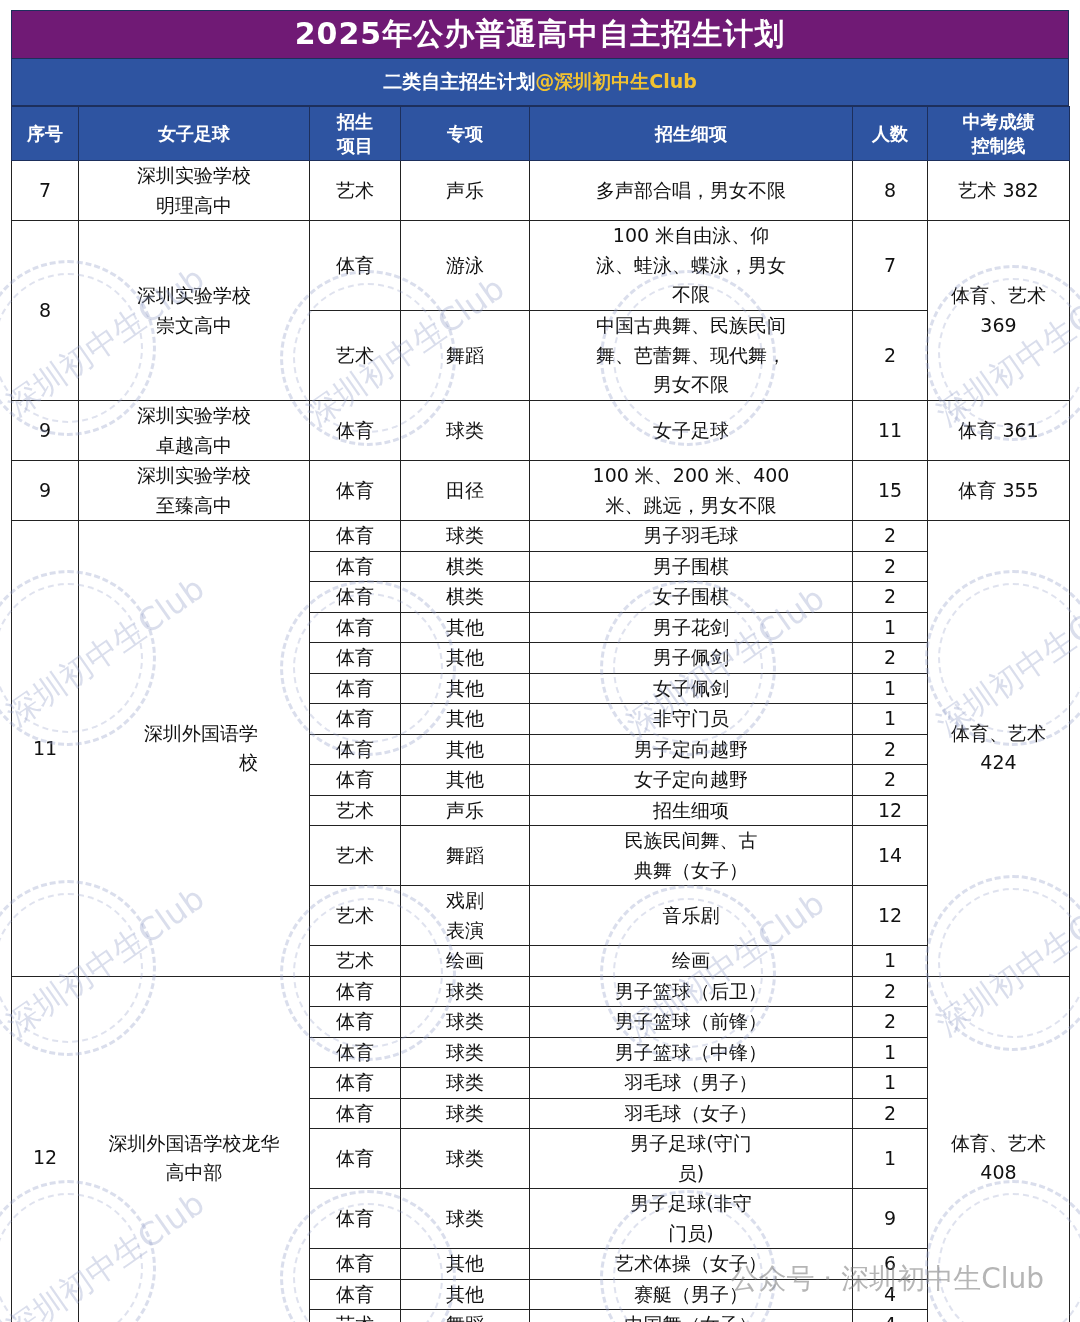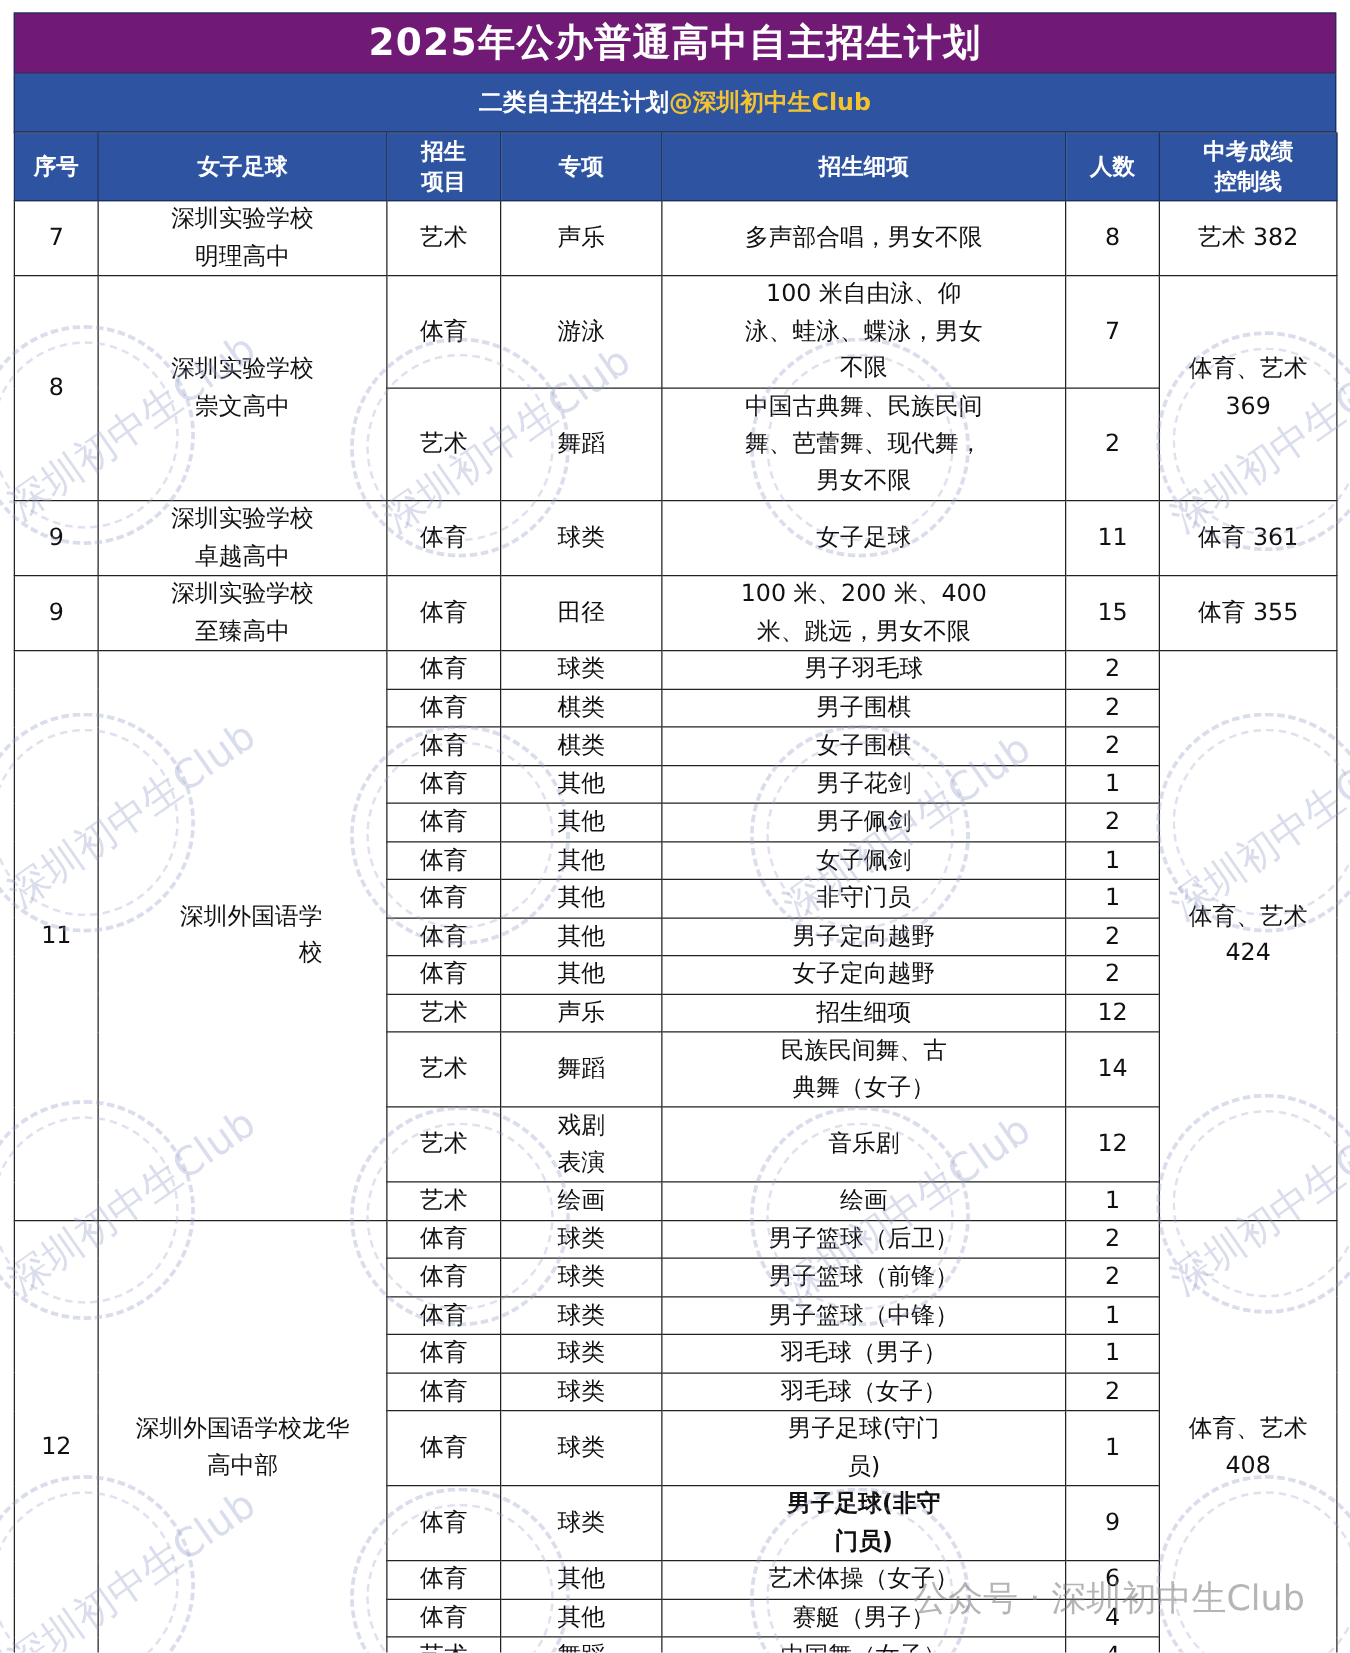--- a/index.html
+++ b/index.html
@@ -442,21 +442,21 @@
           </td>
         </tr>
         <tr>
           <td style="height: 59px;">
             <div>体育</div>
           </td>
           <td>
             <div>球类</div>
           </td>
           <td>
-            <div style="width: 130px; margin: auto; font-weight: bold;">男子足球(非守门员)</div>
+            <div style="width: 130px; margin: auto;">男子足球(非守门员)</div>
           </td>
           <td>
             <div>9</div>
           </td>
         </tr>
         <tr>
           <td style="height: 29.5px;">
             <div>体育</div>
           </td>
           <td>

